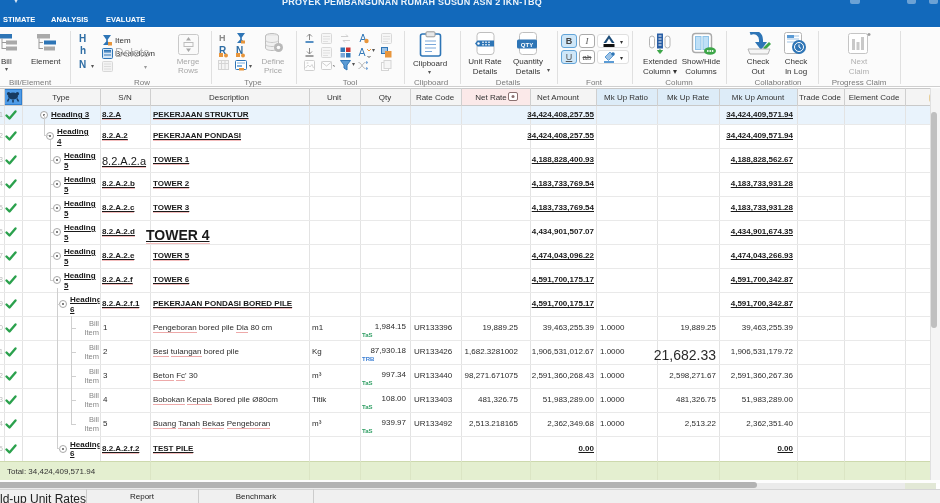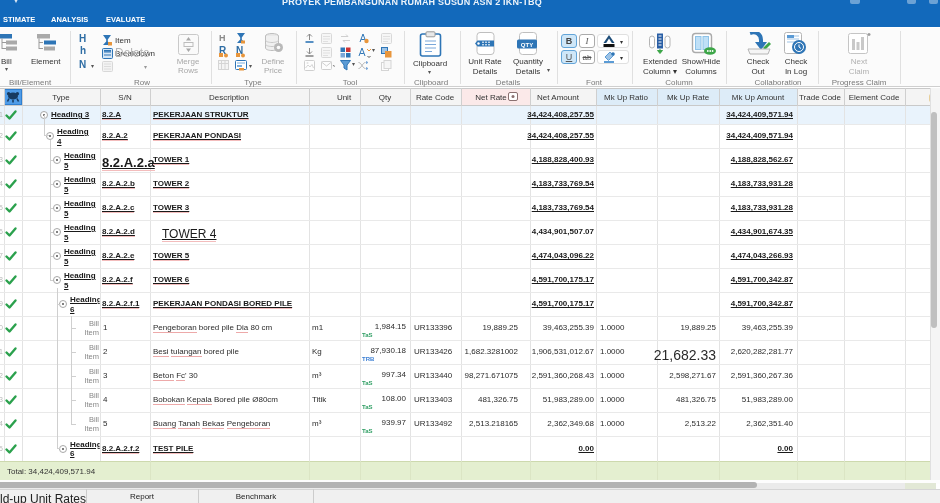--- a/index.html
+++ b/index.html
@@ -280,21 +280,21 @@
 <div class="abs" style="left:596px;top:88px;width:1px;height:18px;background:#cfcfcf"></div>
 <div class="abs" style="left:657px;top:88px;width:1px;height:18px;background:#cfcfcf"></div>
 <div class="abs" style="left:719px;top:88px;width:1px;height:18px;background:#cfcfcf"></div>
 <div class="abs" style="left:797px;top:88px;width:1px;height:18px;background:#cfcfcf"></div>
 <div class="abs" style="left:844px;top:88px;width:1px;height:18px;background:#cfcfcf"></div>
 <div class="abs" style="left:905px;top:88px;width:1px;height:18px;background:#cfcfcf"></div>
 <div class="abs" style="left:930px;top:88px;width:1px;height:18px;background:#cfcfcf"></div>
 <div class="tt" style="left:61px;top:93px;transform:translateX(-50%);font-size:8px;color:#333">Type</div>
 <div class="tt" style="left:125px;top:93px;transform:translateX(-50%);font-size:8px;color:#333">S/N</div>
 <div class="tt" style="left:229px;top:93px;transform:translateX(-50%);font-size:8px;color:#333">Description</div>
-<div class="tt" style="left:344px;top:93px;transform:translateX(-50%);font-size:8px;color:#333">Unit</div>
+<div class="tt" style="left:334px;top:93px;transform:translateX(-50%);font-size:8px;color:#333">Unit</div>
 <div class="tt" style="left:385px;top:93px;transform:translateX(-50%);font-size:8px;color:#333">Qty</div>
 <div class="tt" style="left:435px;top:93px;transform:translateX(-50%);font-size:8px;color:#333">Rate Code</div>
 <div class="tt" style="left:491px;top:93px;transform:translateX(-50%);font-size:8px;color:#333">Net Rate</div>
 <div class="tt" style="left:558px;top:93px;transform:translateX(-50%);font-size:8px;color:#333">Net Amount</div>
 <div class="tt" style="left:626px;top:93px;transform:translateX(-50%);font-size:8px;color:#333">Mk Up Ratio</div>
 <div class="tt" style="left:688px;top:93px;transform:translateX(-50%);font-size:8px;color:#333">Mk Up Rate</div>
 <div class="tt" style="left:758px;top:93px;transform:translateX(-50%);font-size:8px;color:#333">Mk Up Amount</div>
 <div class="tt" style="left:820px;top:93px;transform:translateX(-50%);font-size:8px;color:#333">Trade Code</div>
 <div class="tt" style="left:874px;top:93px;transform:translateX(-50%);font-size:8px;color:#333">Element Code</div>
 <svg class="abs" style="left:508px;top:92px" width="10" height="9" viewBox="0 0 10 9">
@@ -355,21 +355,21 @@
 <div class="tt" style="left:153px;top:131.0px;font-size:8px;font-weight:bold;color:#1a1a1a"><span style="text-decoration:underline;border-bottom:1px solid #f3bcbc;">PEKERJAAN PONDASI</span></div>
 <div class="tt" style="right:346px;top:131.0px;font-size:8px;font-weight:bold;color:#1a1a1a"><span style="text-decoration:underline;">34,424,408,257.55</span></div>
 <div class="tt" style="right:147px;top:131.0px;font-size:8px;font-weight:bold;color:#1a1a1a"><span style="text-decoration:underline;">34,424,409,571.94</span></div>
 <svg class="abs" style="left:4px;top:154.0px" width="14" height="12" viewBox="0 0 14 12">
     <path d="M2.5 6.5 L5.5 9.5 L11.5 2.5" stroke="#2ba14d" stroke-width="2.4" fill="none" stroke-linecap="round" stroke-linejoin="round"></path>
   </svg>
 <div class="abs" style="left:53px;top:156.0px;width:8px;height:8px;border:1px solid #a8a8a8;border-radius:50%;background:#fff"></div>
 <div class="abs" style="left:56px;top:159.0px;width:2px;height:2px;background:#555;border-radius:50%"></div>
 <div class="tt" style="left:64px;top:151.0px;width:36px;overflow:hidden;font-size:8px;font-weight:bold;color:#1a1a1a"><span style="text-decoration:underline;border-bottom:1px solid #f3bcbc;">Heading</span></div>
 <div class="tt" style="left:64px;top:160.5px;width:36px;overflow:hidden;font-size:8px;font-weight:bold;color:#1a1a1a"><span style="text-decoration:underline;border-bottom:1px solid #f3bcbc;">5</span></div>
-<div class="tt" style="left:102px;top:155.0px;font-size:13px;font-weight:bold;color:#1a1a1a"><span style="text-decoration:underline;border-bottom:1px solid #f3bcbc;">8.2.A.2.a</span></div>
+<div class="tt" style="left:102px;top:155.0px;font-size:11px;font-weight:normal;color:#1a1a1a"><span style="text-decoration:underline;border-bottom:1px solid #f3bcbc;">8.2.A.2.a</span></div>
 <div class="tt" style="left:153px;top:155.0px;font-size:8px;font-weight:bold;color:#1a1a1a"><span style="text-decoration:underline;border-bottom:1px solid #f3bcbc;">TOWER 1</span></div>
 <div class="tt" style="right:346px;top:155.0px;font-size:8px;font-weight:bold;color:#1a1a1a"><span style="text-decoration:underline;">4,188,828,400.93</span></div>
 <div class="tt" style="right:147px;top:155.0px;font-size:8px;font-weight:bold;color:#1a1a1a"><span style="text-decoration:underline;">4,188,828,562.67</span></div>
 <svg class="abs" style="left:4px;top:178.0px" width="14" height="12" viewBox="0 0 14 12">
     <path d="M2.5 6.5 L5.5 9.5 L11.5 2.5" stroke="#2ba14d" stroke-width="2.4" fill="none" stroke-linecap="round" stroke-linejoin="round"></path>
   </svg>
 <div class="abs" style="left:53px;top:180.0px;width:8px;height:8px;border:1px solid #a8a8a8;border-radius:50%;background:#fff"></div>
 <div class="abs" style="left:56px;top:183.0px;width:2px;height:2px;background:#555;border-radius:50%"></div>
 <div class="tt" style="left:64px;top:175.0px;width:36px;overflow:hidden;font-size:8px;font-weight:bold;color:#1a1a1a"><span style="text-decoration:underline;border-bottom:1px solid #f3bcbc;">Heading</span></div>
 <div class="tt" style="left:64px;top:184.5px;width:36px;overflow:hidden;font-size:8px;font-weight:bold;color:#1a1a1a"><span style="text-decoration:underline;border-bottom:1px solid #f3bcbc;">5</span></div>
@@ -389,21 +389,21 @@
 <div class="tt" style="right:346px;top:203.0px;font-size:8px;font-weight:bold;color:#1a1a1a"><span style="text-decoration:underline;">4,183,733,769.54</span></div>
 <div class="tt" style="right:147px;top:203.0px;font-size:8px;font-weight:bold;color:#1a1a1a"><span style="text-decoration:underline;">4,183,733,931.28</span></div>
 <svg class="abs" style="left:4px;top:226.0px" width="14" height="12" viewBox="0 0 14 12">
     <path d="M2.5 6.5 L5.5 9.5 L11.5 2.5" stroke="#2ba14d" stroke-width="2.4" fill="none" stroke-linecap="round" stroke-linejoin="round"></path>
   </svg>
 <div class="abs" style="left:53px;top:228.0px;width:8px;height:8px;border:1px solid #a8a8a8;border-radius:50%;background:#fff"></div>
 <div class="abs" style="left:56px;top:231.0px;width:2px;height:2px;background:#555;border-radius:50%"></div>
 <div class="tt" style="left:64px;top:223.0px;width:36px;overflow:hidden;font-size:8px;font-weight:bold;color:#1a1a1a"><span style="text-decoration:underline;border-bottom:1px solid #f3bcbc;">Heading</span></div>
 <div class="tt" style="left:64px;top:232.5px;width:36px;overflow:hidden;font-size:8px;font-weight:bold;color:#1a1a1a"><span style="text-decoration:underline;border-bottom:1px solid #f3bcbc;">5</span></div>
 <div class="tt" style="left:102px;top:227.0px;font-size:8px;font-weight:bold;color:#1a1a1a"><span style="text-decoration:underline;border-bottom:1px solid #f3bcbc;">8.2.A.2.d</span></div>
-<div class="tt" style="left:162px;top:227.0px;font-size:12px;font-weight:normal;color:#1a1a1a"><span style="text-decoration:underline;border-bottom:1px solid #f3bcbc;">TOWER 4</span></div>
+<div class="tt" style="left:146px;top:227.0px;font-size:14px;font-weight:bold;color:#1a1a1a"><span style="text-decoration:underline;border-bottom:1px solid #f3bcbc;">TOWER 4</span></div>
 <div class="tt" style="right:346px;top:227.0px;font-size:8px;font-weight:bold;color:#1a1a1a"><span style="">4,434,901,507.07</span></div>
 <div class="tt" style="right:147px;top:227.0px;font-size:8px;font-weight:bold;color:#1a1a1a"><span style="text-decoration:underline;">4,434,901,674.35</span></div>
 <svg class="abs" style="left:4px;top:250.0px" width="14" height="12" viewBox="0 0 14 12">
     <path d="M2.5 6.5 L5.5 9.5 L11.5 2.5" stroke="#2ba14d" stroke-width="2.4" fill="none" stroke-linecap="round" stroke-linejoin="round"></path>
   </svg>
 <div class="abs" style="left:53px;top:252.0px;width:8px;height:8px;border:1px solid #a8a8a8;border-radius:50%;background:#fff"></div>
 <div class="abs" style="left:56px;top:255.0px;width:2px;height:2px;background:#555;border-radius:50%"></div>
 <div class="tt" style="left:64px;top:247.0px;width:36px;overflow:hidden;font-size:8px;font-weight:bold;color:#1a1a1a"><span style="text-decoration:underline;border-bottom:1px solid #f3bcbc;">Heading</span></div>
 <div class="tt" style="left:64px;top:256.5px;width:36px;overflow:hidden;font-size:8px;font-weight:bold;color:#1a1a1a"><span style="text-decoration:underline;border-bottom:1px solid #f3bcbc;">5</span></div>
 <div class="tt" style="left:102px;top:251.0px;font-size:8px;font-weight:bold;color:#1a1a1a"><span style="text-decoration:underline;border-bottom:1px solid #f3bcbc;">8.2.A.2.e</span></div>
@@ -483,21 +483,21 @@
 <div class="tt" style="left:103px;top:347px;font-size:8px;color:#2b2b2b">2</div>
 <div class="tt" style="left:153px;top:347px;font-size:8px;color:#2b2b2b"><span style="border-bottom:1px solid #eda9a9">Besi</span> <span style="border-bottom:1px solid #eda9a9">tulangan</span> bored pile</div>
 <div class="tt" style="left:312px;top:347px;font-size:8px;color:#2b2b2b">Kg</div>
 <div class="tt" style="right:534px;top:346px;font-size:8px;color:#2b2b2b">87,930.18</div>
 <div class="tt" style="left:362px;top:356px;font-size:6px;font-weight:bold;color:#3b7fd4">TRB</div>
 <div class="tt" style="left:414px;top:347px;font-size:8px;color:#2b2b2b">UR133426</div>
 <div class="tt" style="right:422px;top:347px;font-size:8px;color:#2b2b2b">1,682.3281002</div>
 <div class="tt" style="right:346px;top:347px;font-size:8px;color:#2b2b2b">1,906,531,012.67</div>
 <div class="tt" style="left:600px;top:347px;font-size:8px;color:#2b2b2b">1.0000</div>
 <div class="tt" style="right:224px;top:347px;font-size:14px;color:#2b2b2b">21,682.33</div>
-<div class="tt" style="right:147px;top:347px;font-size:8px;color:#2b2b2b">2,620,282,281.77</div>
+<div class="tt" style="right:147px;top:347px;font-size:8px;color:#2b2b2b">1,906,531,179.72</div>
 <svg class="abs" style="left:4px;top:370px" width="14" height="12" viewBox="0 0 14 12">
     <path d="M2.5 6.5 L5.5 9.5 L11.5 2.5" stroke="#2ba14d" stroke-width="2.4" fill="none" stroke-linecap="round" stroke-linejoin="round"></path>
   </svg>
 <div class="tt" style="right:841px;top:367px;font-size:7.5px;color:#888;text-align:right;line-height:9px">Bill<br>Item</div>
 <div class="tt" style="left:103px;top:371px;font-size:8px;color:#2b2b2b">3</div>
 <div class="tt" style="left:153px;top:371px;font-size:8px;color:#2b2b2b"><span style="border-bottom:1px solid #eda9a9">Beton</span> <span style="border-bottom:1px solid #eda9a9">Fc</span>' 30</div>
 <div class="tt" style="left:312px;top:371px;font-size:8px;color:#2b2b2b">m³</div>
 <div class="tt" style="right:534px;top:370px;font-size:8px;color:#2b2b2b">997.34</div>
 <div class="tt" style="left:362px;top:380px;font-size:6px;font-weight:bold;color:#2f9e63">TaS</div>
 <div class="tt" style="left:414px;top:371px;font-size:8px;color:#2b2b2b">UR133440</div>

